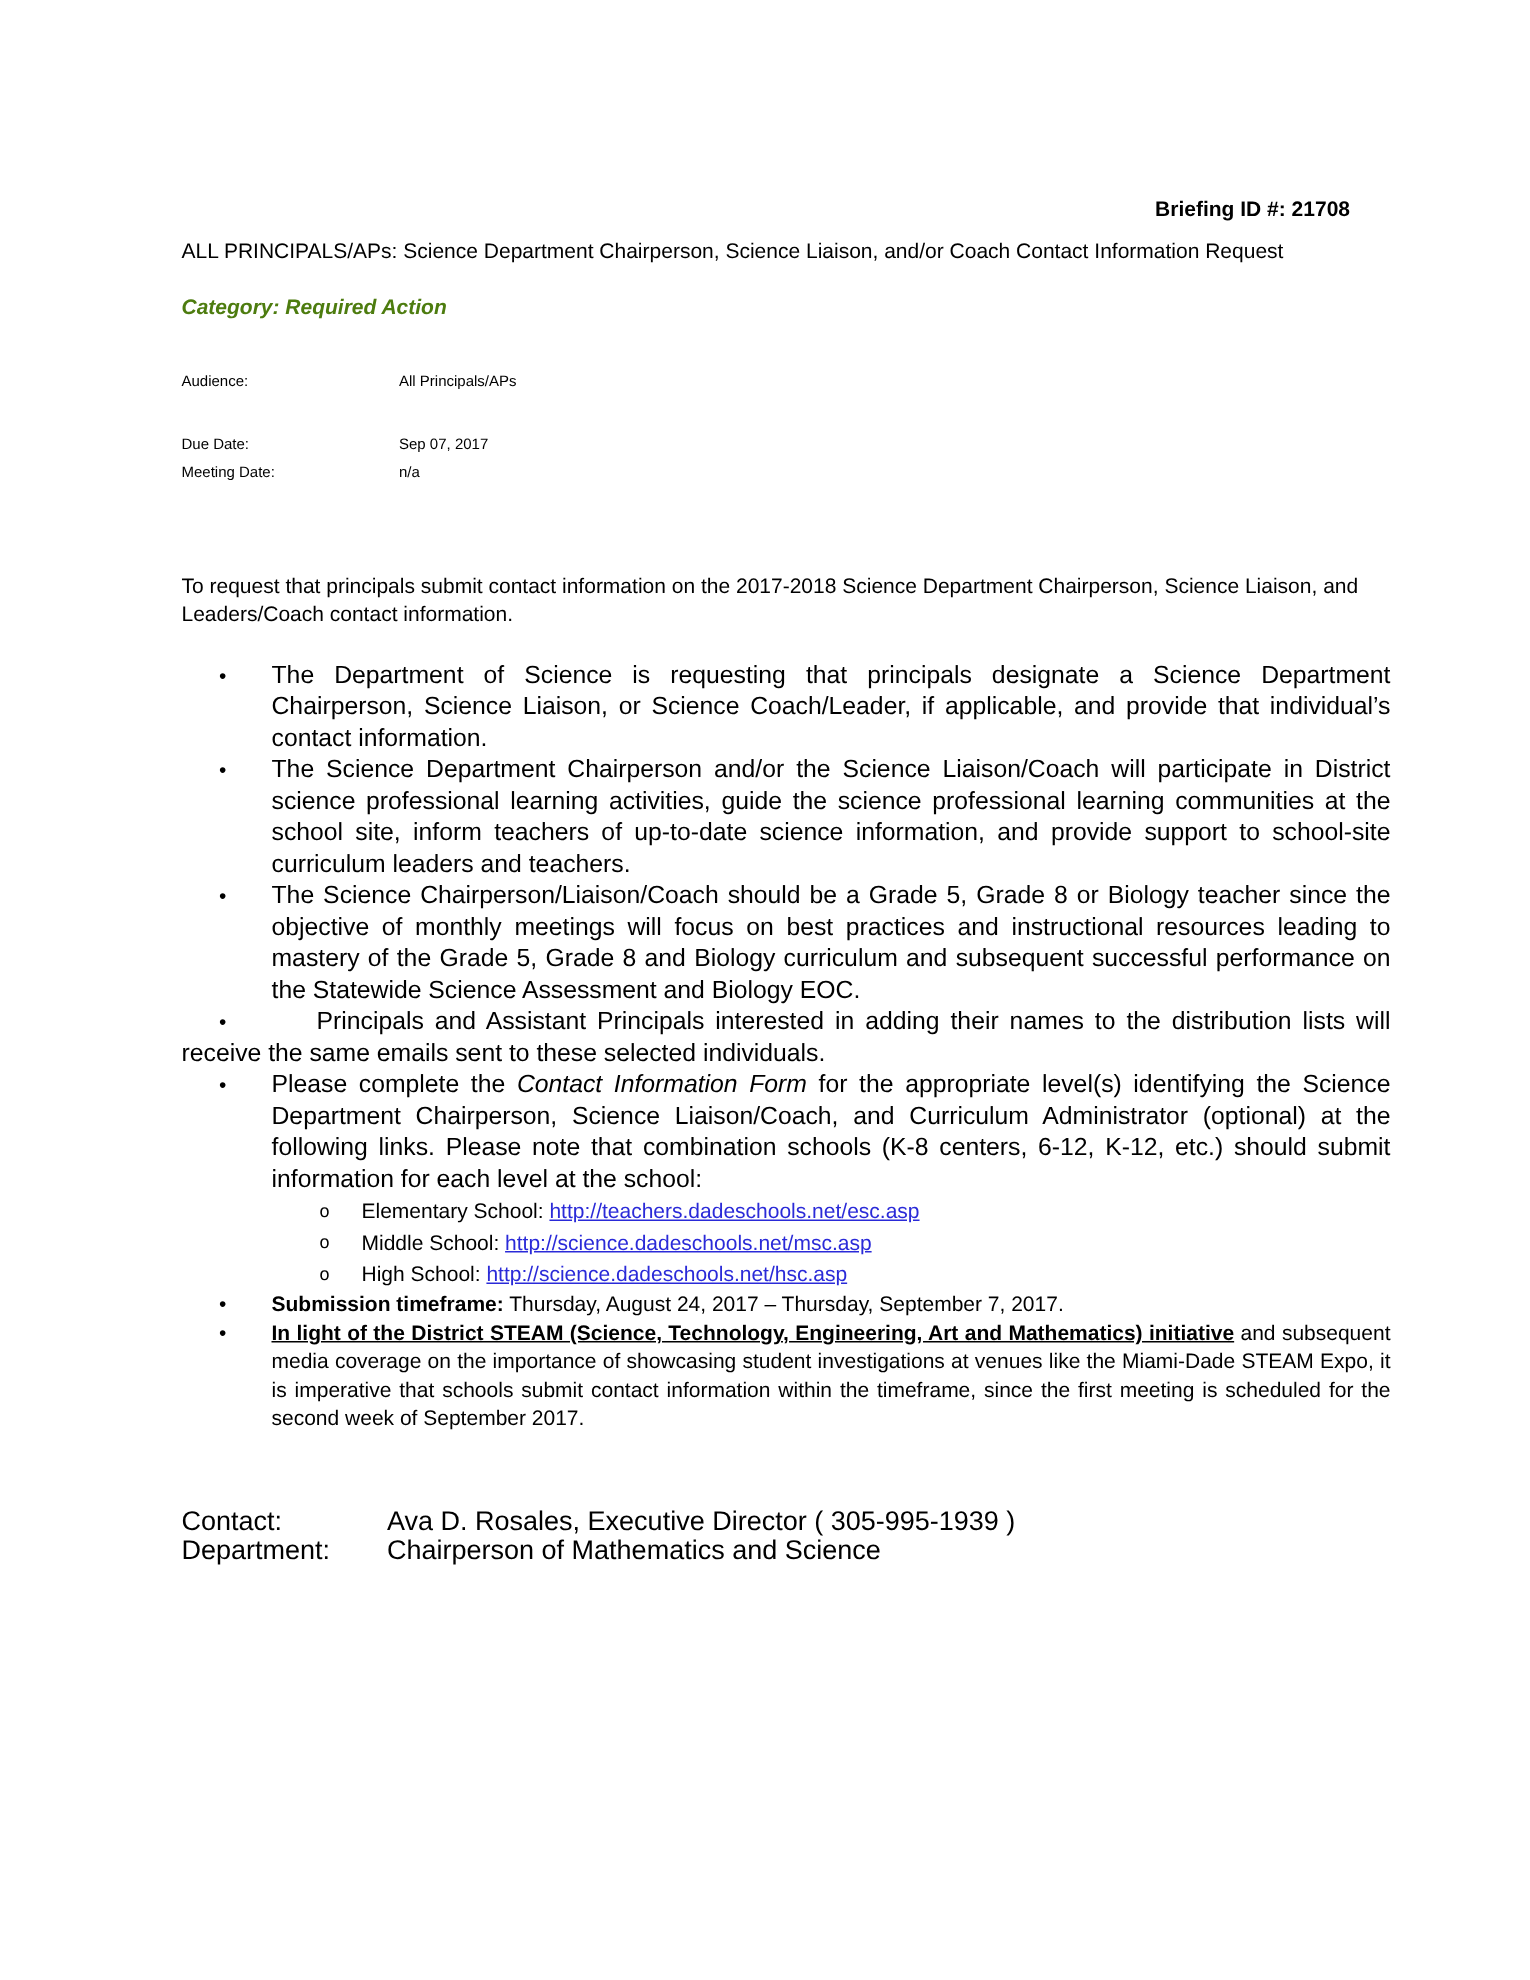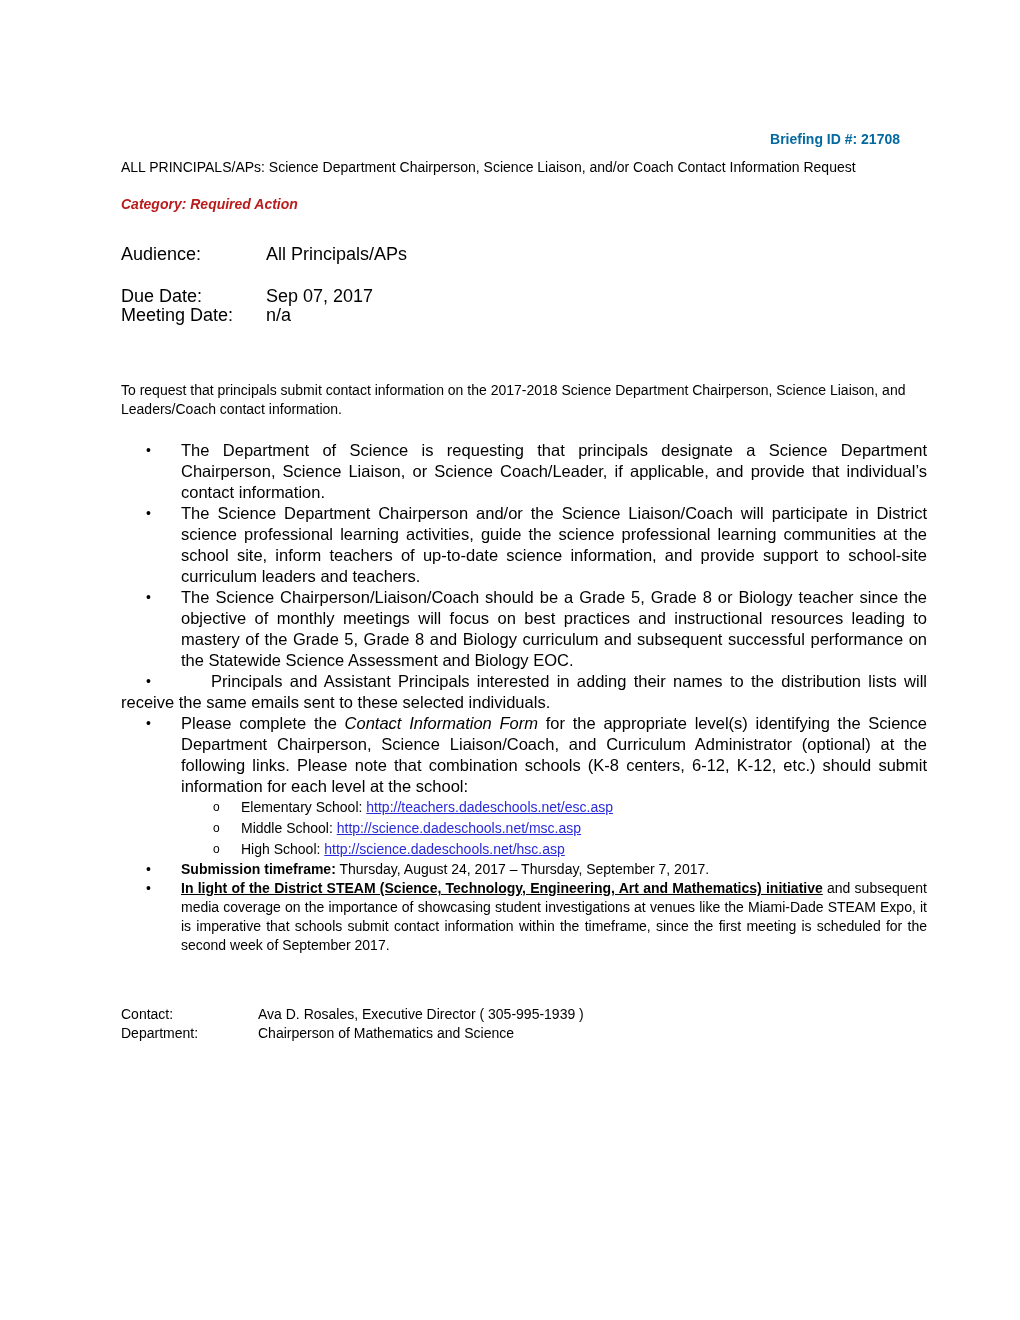--- a/index.html
+++ b/index.html
@@ -1,35 +1,35 @@
 <!DOCTYPE html>
 <html><head>
 <meta charset="utf-8">
 <style>
   html, body { margin: 0; padding: 0; background: #ffffff; }
   body { width: 1020px; height: 1320px; position: relative; font-family: "Liberation Sans", sans-serif; color: #000; }
   .page { position: absolute; left: 0; top: 0; width: 1020px; height: 1320px; }
-  .briefing-id { position: absolute; right: 120px; top: 131px; font-size: 14px; font-weight: bold; color: #0369a1; }
+  .briefing-id { position: absolute; right: 120px; top: 131px; font-size: 14px; font-weight: bold; color: #000000; }
   .title { position: absolute; left: 121px; top: 158px; width: 760px; font-size: 14px; line-height: 19px; color: #000; }
-  .category { position: absolute; left: 121px; top: 196px; font-size: 14px; font-weight: bold; font-style: italic; color: #b91c1c; }
-  .meta-row { position: absolute; left: 121px; font-size: 18px; line-height: 19px; }
+  .category { position: absolute; left: 121px; top: 196px; font-size: 14px; font-weight: bold; font-style: italic; color: #4d7c0f; }
+  .meta-row { position: absolute; left: 121px; font-size: 10px; line-height: 19px; }
   .meta-label { display: inline-block; width: 145px; }
   .meta-value { display: inline-block; }
   .purpose { position: absolute; left: 121px; top: 381px; width: 800px; font-size: 14px; line-height: 19px; }
   .bullets { position: absolute; left: 121px; top: 440px; width: 806px; font-size: 16.5px; line-height: 21px; }
   .bullet { position: relative; padding-left: 60px; text-align: justify; }
   .bullet .dot { position: absolute; left: 25px; top: 0; font-size: 14px; }
   .sub { position: relative; padding-left: 120px; font-size: 14px; line-height: 21px; }
   .sub .circ { position: absolute; left: 92px; top: 0; font-size: 12px; }
   .link { color: #2a2ad8; text-decoration: underline; }
   .small { font-size: 14px; line-height: 19px; }
   .b { font-weight: bold; }
   .u { text-decoration: underline; }
   .i { font-style: italic; }
-  .footer { position: absolute; left: 121px; top: 1005px; font-size: 14px; line-height: 19px; }
+  .footer { position: absolute; left: 121px; top: 1005px; font-size: 18px; line-height: 19px; }
   .footer .meta-label { width: 137px; }
 </style>
 </head>
 <body>
 
 <div class="page">
   <div class="briefing-id">Briefing ID #: 21708</div>
   <div class="title">ALL PRINCIPALS/APs: Science Department Chairperson, Science Liaison, and/or Coach Contact Information Request</div>
   <div class="category">Category: Required Action</div>
 

